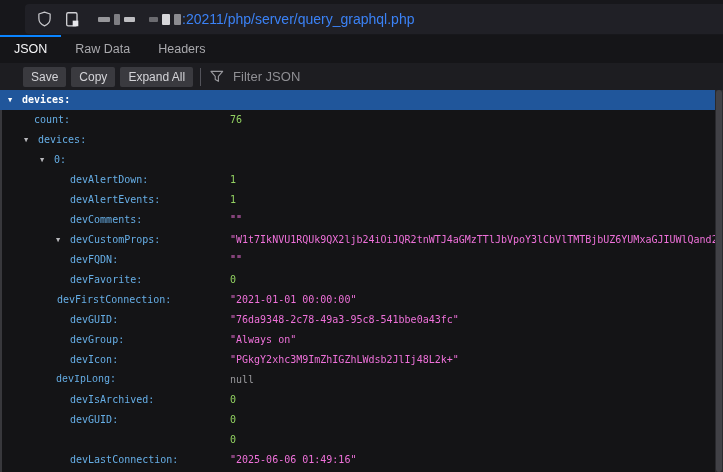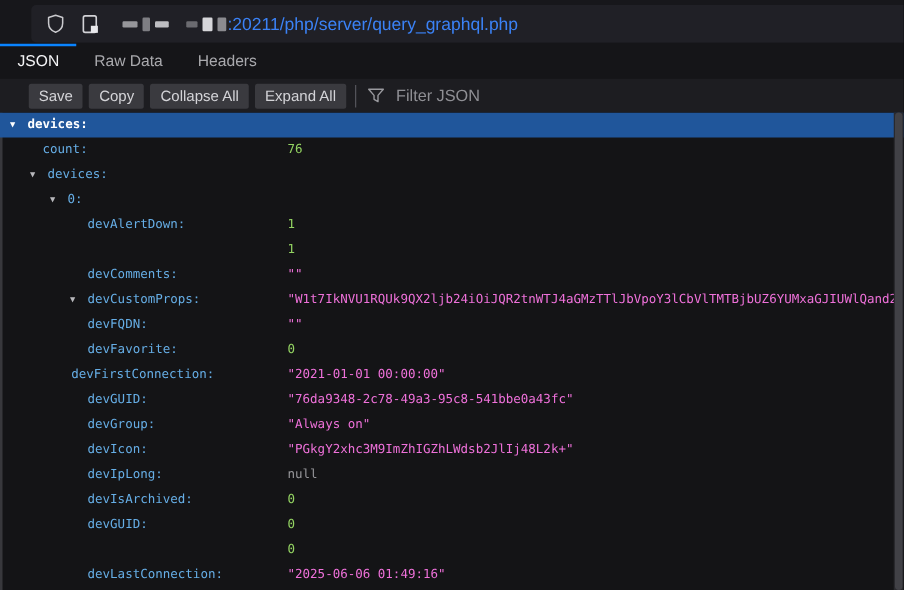--- a/index.html
+++ b/index.html
@@ -101,21 +101,20 @@
   <div class="tabbar" id="tabbar">
       <div class="vtab active">JSON</div>
       <div class="vtab">Raw Data</div>
       <div class="vtab">Headers</div>
     </div>
 
   <div class="toolbar">
     <span id="toolbar-buttons" style="display:flex;align-items:center;">
         <button class="tbtn">Save</button>
         <button class="tbtn">Copy</button>
-        <button class="tbtn">Collapse All</button>
         <button class="tbtn">Expand All</button>
       </span>
     <span class="sep"></span>
     <span class="filterbox">
       <span style="display:flex;">
         <svg width="14" height="13" viewBox="0 0 15 14">
           <path d="M1 1.5 H13.6 L9 6.8 V12.2 L5.6 10.2 V6.8 Z" fill="none" stroke="#9a9a9f" stroke-width="1.2" stroke-linejoin="round"></path>
         </svg>
       </span>
       <input type="text" placeholder="Filter JSON" style="">
@@ -138,20 +137,21 @@
       </div>
       <div class="row">
         <span class="arrow" style="left: 40px;">▼</span>
         <span class="key" style="left: 54px;">0:</span>
       </div>
       <div class="row">
         <span class="key" style="left: 70px;">devAlertDown:</span>
         <span class="val number">1</span>
       </div>
       <div class="row">
+        <span class="key" style="left: 70px;">devAlertEvents:</span>
         <span class="val number">1</span>
       </div>
       <div class="row">
         <span class="key" style="left: 70px;">devComments:</span>
         <span class="val string">""</span>
       </div>
       <div class="row">
         <span class="arrow" style="left: 56px;">▼</span>
         <span class="key" style="left: 70px;">devCustomProps:</span>
         <span class="val string">"W1t7IkNVU1RQUk9QX2ljb24iOiJQR2tnWTJ4aGMzTTlJbVpoY3lCbVlTMTBjbUZ6YUMxaGJIUWlQand2</span>
@@ -174,21 +174,21 @@
       </div>
       <div class="row">
         <span class="key" style="left: 70px;">devGroup:</span>
         <span class="val string">"Always on"</span>
       </div>
       <div class="row">
         <span class="key" style="left: 70px;">devIcon:</span>
         <span class="val string">"PGkgY2xhc3M9ImZhIGZhLWdsb2JlIj48L2k+"</span>
       </div>
       <div class="row">
-        <span class="key" style="left: 70px;">devIpLong:</span>
+        <span class="key" style="left: 56px; font-family: Liberation Mono, monospace;">devIpLong:</span>
         <span class="val null">null</span>
       </div>
       <div class="row">
         <span class="key" style="left: 70px;">devIsArchived:</span>
         <span class="val number">0</span>
       </div>
       <div class="row">
         <span class="key" style="left: 70px;">devGUID:</span>
         <span class="val number">0</span>
       </div>

